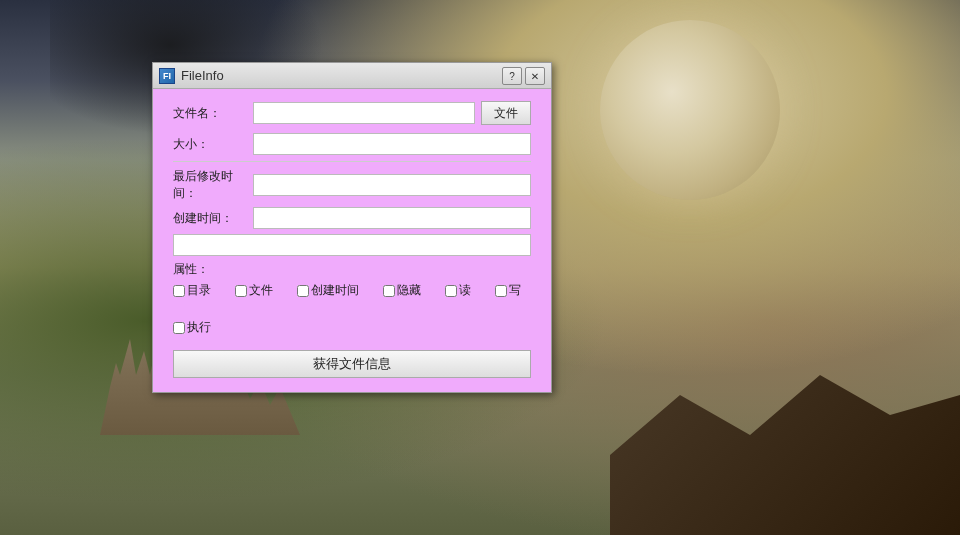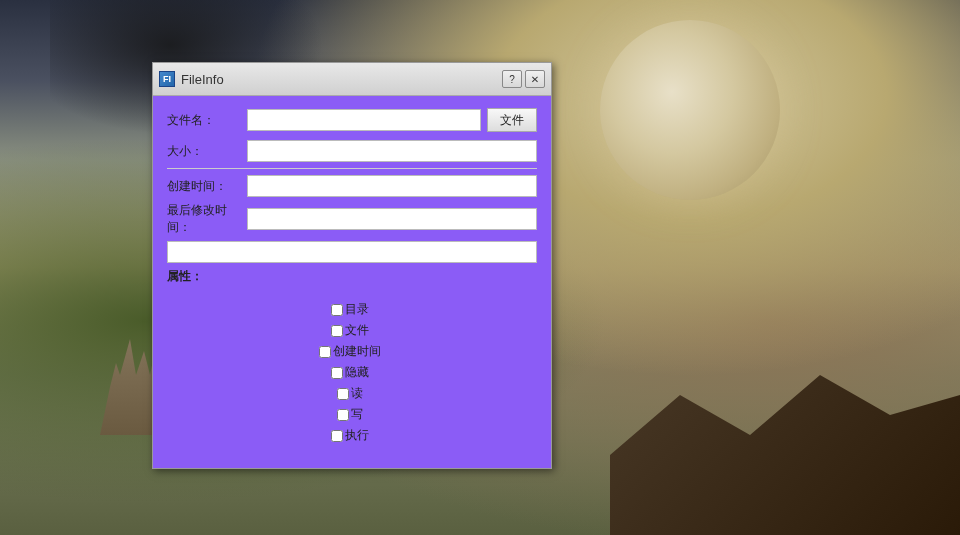--- a/index.html
+++ b/index.html
@@ -75,25 +75,24 @@
       top: 62px;
       left: 152px;
       width: 400px;
       background: #f0f0f0;
       border: 1px solid #999;
       box-shadow: 2px 2px 8px rgba(0,0,0,0.5);
     }
 
     .dialog-titlebar {
       display: flex;
-      align-items: center;
       justify-content: space-between;
       background: linear-gradient(180deg, #e8e8e8 0%, #d0d0d0 100%);
       border-bottom: 1px solid #aaa;
-      padding: 16px 6px;
+      padding: 4px 6px;
       height: 26px;
     }
 
     .dialog-title-left {
       display: flex;
       align-items: center;
       gap: 6px;
     }
 
     .dialog-icon {
@@ -128,22 +127,22 @@
       border-radius: 2px;
       display: flex;
       align-items: center;
       justify-content: center;
       font-size: 10px;
       cursor: pointer;
       color: #333;
     }
 
     .dialog-body {
-      padding: 12px 14px 14px;
-      background: #8b5cf6;
+      padding: 12px 20px 14px;
+      background: #f0abfc;
     }
 
     .form-row {
       display: flex;
       align-items: center;
       margin-bottom: 5px;
     }
 
     .form-label {
       width: 80px;
@@ -190,31 +189,29 @@
     .separator {
       border: none;
       border-top: 1px solid #ccc;
       margin: 6px 0;
     }
 
     .attr-row {
       display: flex;
       align-items: center;
       flex-wrap: wrap;
-      gap: 4px;
+      gap: 20px;
       margin-bottom: 10px;
-      flex-direction: column;
     }
 
     .attr-label-main {
       font-size: 12px;
       color: #222;
       width: 100%;
-      margin-bottom: 16px;
-      font-weight: bold;
+      margin-bottom: 4px;
     }
 
     .checkbox-item {
       display: flex;
       align-items: center;
       gap: 2px;
       font-size: 12px;
       color: #222;
       margin-right: 4px;
     }
@@ -273,27 +270,27 @@
     <div class="form-row">
       <span class="form-label">大小：</span>
       <input class="form-input" type="text" value="" readonly="" style="">
     </div>
 
     
     <hr class="separator">
 
     
     <div class="form-row">
+      <span class="form-label">最后修改时间：</span>
+      <input class="form-input" type="text" value="" readonly="" style="">
+    </div>
+
+    
+    <div class="form-row">
       <span class="form-label">创建时间：</span>
-      <input class="form-input" type="text" value="" readonly="" style="">
-    </div>
-
-    
-    <div class="form-row">
-      <span class="form-label">最后修改时间：</span>
       <input class="form-input" type="text" value="" readonly="" style="">
     </div>
 
     
     <div class="form-row">
       <input class="form-input" type="text" value="" readonly="" style="">
     </div>
 
     
     <div>
@@ -324,15 +321,16 @@
           <span>写</span>
         </label>
         <label class="checkbox-item">
           <input type="checkbox" style="">
           <span>执行</span>
         </label>
       </div>
     </div>
 
     
+    <button class="get-info-btn">获得文件信息</button>
 
   </div>
 </div>
 
 </body></html>

